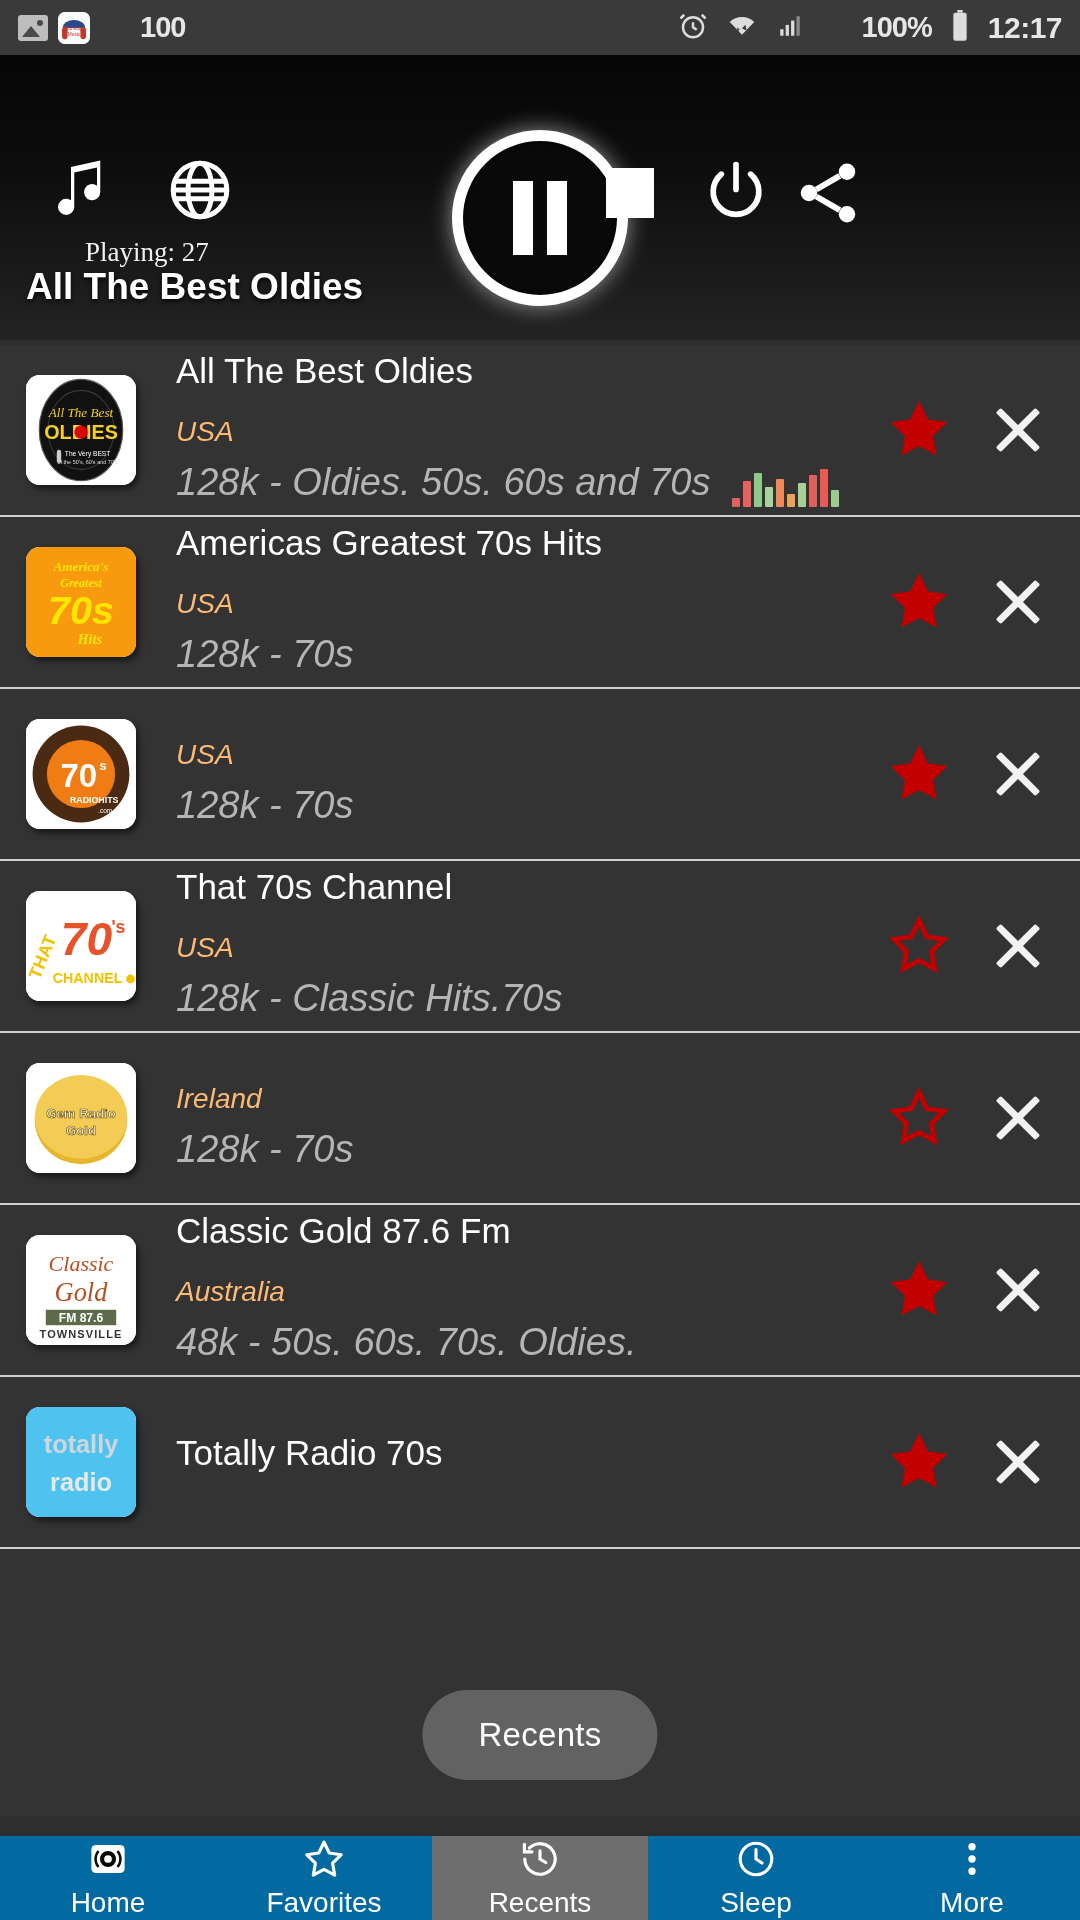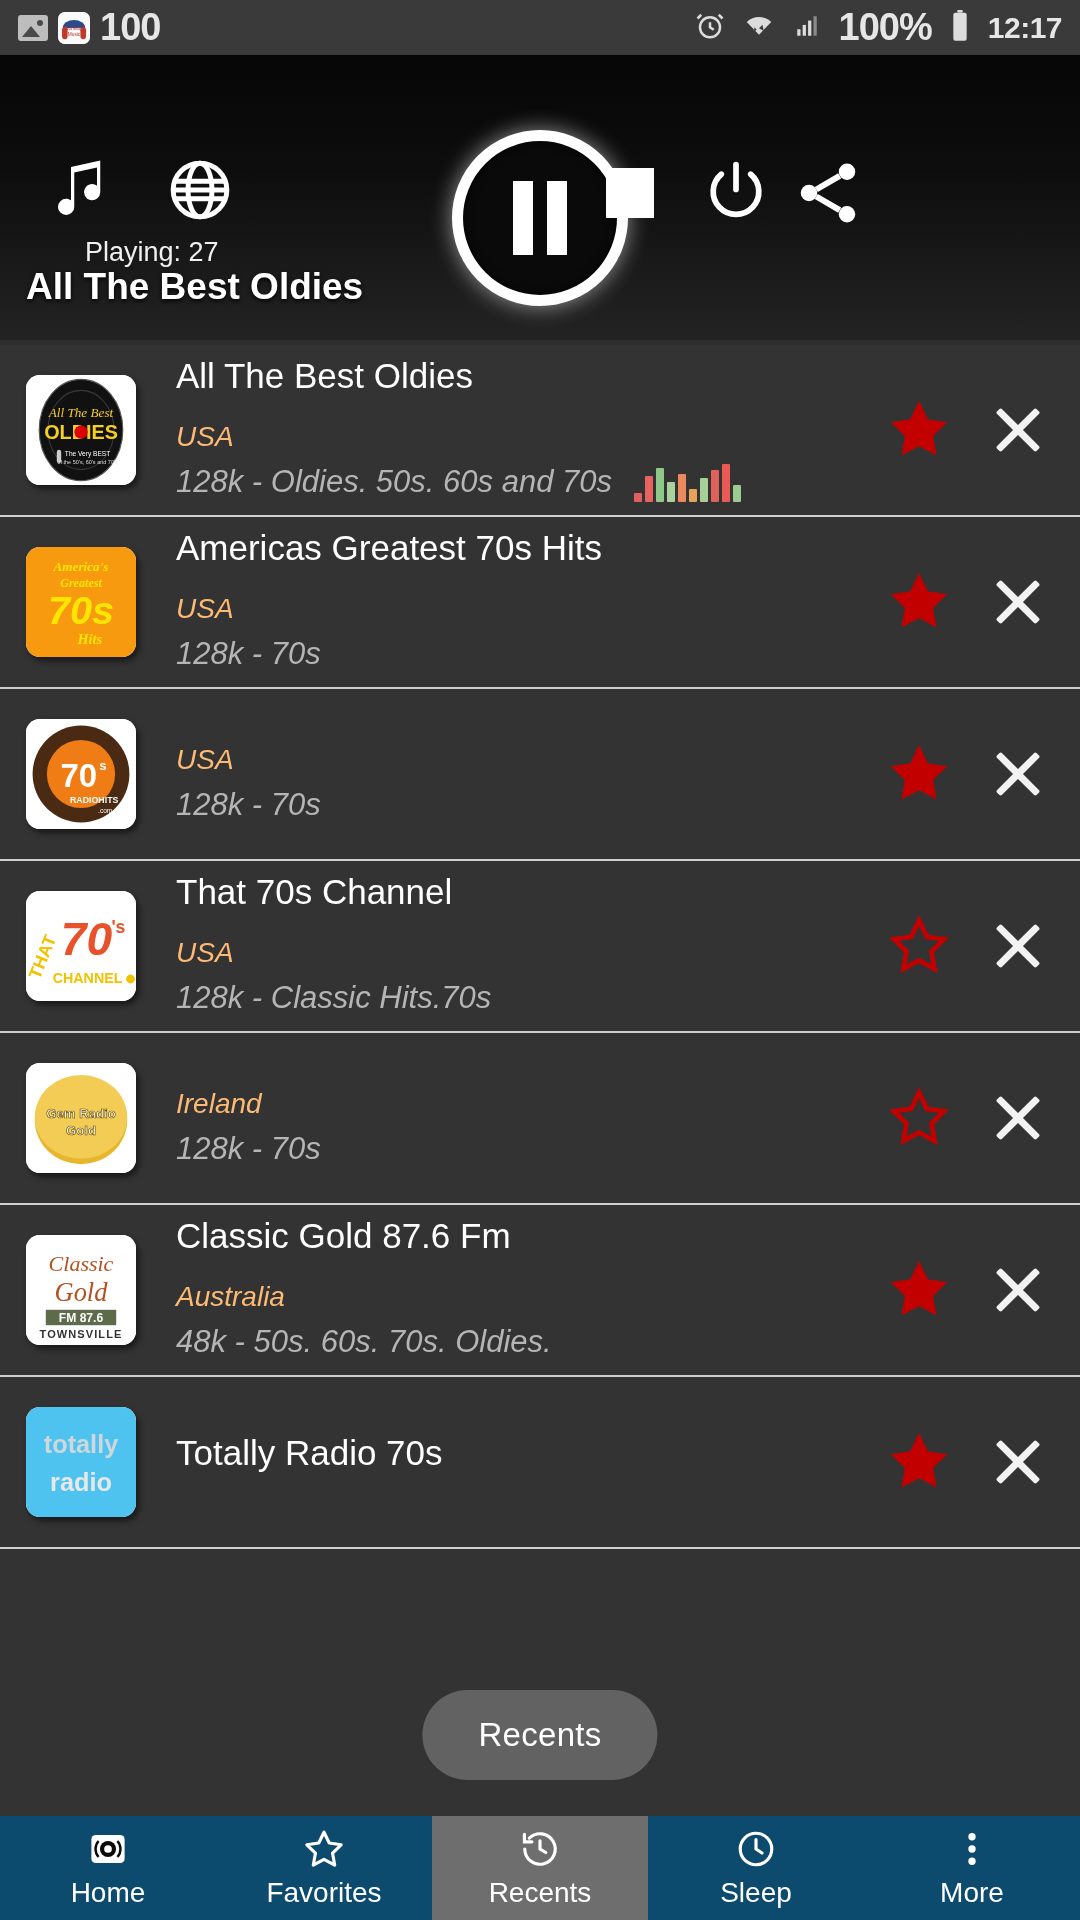--- a/index.html
+++ b/index.html
@@ -11,21 +11,21 @@
   }
   #app { position:relative; width:1080px; height:1920px; background:#2e2e2e; }
 
   
   .statusbar {
     height:55px; background:#3a3a3a; display:flex; align-items:center;
     padding:0 18px; color:#e8e8e8;
   }
   .sb-left { display:flex; align-items:center; gap:10px; }
   .sb-right { margin-left:auto; display:flex; align-items:center; gap:18px; }
-  .sb-text { font-size:38px; font-weight:bold; letter-spacing:-1px; color:#e6e6e6; }
+  .sb-text { font-size:29px; font-weight:bold; letter-spacing:-1px; color:#e6e6e6;margin-left:40px; }
   .sb-time { font-size:30px; font-weight:bold; color:#e6e6e6; letter-spacing:-0.5px; }
   .icon-img {
     width:30px; height:26px; background:#bdbdbd; border-radius:3px; position:relative;
   }
   .icon-img::after{
     content:""; position:absolute; left:4px; bottom:4px; width:0; height:0;
     border-left:9px solid transparent; border-right:9px solid transparent;
     border-bottom:11px solid #4a4a4a;
   }
   .icon-img::before{
@@ -34,20 +34,21 @@
   }
   .appicon {
     width:32px; height:32px; border-radius:7px; background:#f2f2f2;
     display:flex; align-items:center; justify-content:center; overflow:hidden;
   }
 
   
   .player {
     position:relative; height:285px;
     background:linear-gradient(180deg,#060606 0%,#0d0d0d 40%,#232323 100%);
+    font-family:Liberation Serif, serif;
   }
   .ctrl-row { position:absolute; top:0; left:0; right:0; height:215px; }
   .ctrl { position:absolute; display:flex; align-items:center; justify-content:center; }
   .note-ic   { left:45px;  top:95px; width:78px; height:78px; }
   .globe-ic  { left:165px; top:100px; width:70px; height:70px; }
   .stop-ic   { left:600px; top:108px; width:60px; height:60px; }
   .power-ic  { left:700px; top:100px; width:72px; height:72px; }
   .share-ic  { left:790px; top:100px; width:76px; height:76px; }
   .playing-label {
     position:absolute; left:85px; top:182px; color:#f0f0f0;
@@ -85,21 +86,21 @@
   }
   .rowtext { margin-left:40px; flex:1 1 auto; min-width:0; }
   .r-title {
     font-size:35px; color:#ffffff; font-weight:400; line-height:1.18;
     white-space:nowrap; overflow:hidden;
   }
   .r-country {
     font-size:28px; color:#fdba74; font-style:italic; line-height:1.5; margin-top:19px;
   }
   .r-desc {
-    font-size:31px; color:#b5b5b5; font-style:italic; line-height:1.45; margin-top:2px;
+    font-size:38px; color:#b5b5b5; font-style:italic; line-height:1.45; margin-top:2px;
     white-space:nowrap; display:flex; align-items:flex-end; gap:22px;
   }
   .actions { display:flex; align-items:center; gap:40px; padding-right:34px; }
   .star { width:62px; height:60px; display:block; }
   .xbtn { width:56px; height:56px; position:relative; }
   .xbtn::before, .xbtn::after {
     content:""; position:absolute; left:50%; top:50%; width:56px; height:7px;
     background:#f2f2f2; border-radius:2px; transform-origin:center;
   }
   .xbtn::before { transform:translate(-50%,-50%) rotate(45deg); }
@@ -112,22 +113,22 @@
   
   .toast {
     position:absolute; left:50%; transform:translateX(-50%); top:1690px;
     min-width:220px; padding:26px 56px; border-radius:60px;
     background:rgba(150,150,150,.48); color:#ffffff; font-size:33px;
     text-align:center; letter-spacing:.3px;
   }
 
   
   .bottomnav {
-    position:absolute; left:0; right:0; bottom:0; height:104px;
-    background:#0c4a6e; display:flex;
+    position:absolute; left:0; right:0; bottom:0; height:84px;
+    background:#0369a1; display:flex;
   }
   .nav-item {
     flex:1 1 0; display:flex; flex-direction:column; align-items:center;
     justify-content:center; gap:7px; color:#f2f2f2;
   }
   .nav-item.active { background:#6e6e6e; }
   .nav-label { font-size:28px; color:#ffffff; }
   .nav-ic { width:42px; height:42px; display:flex; align-items:center; justify-content:center; }
 
   

